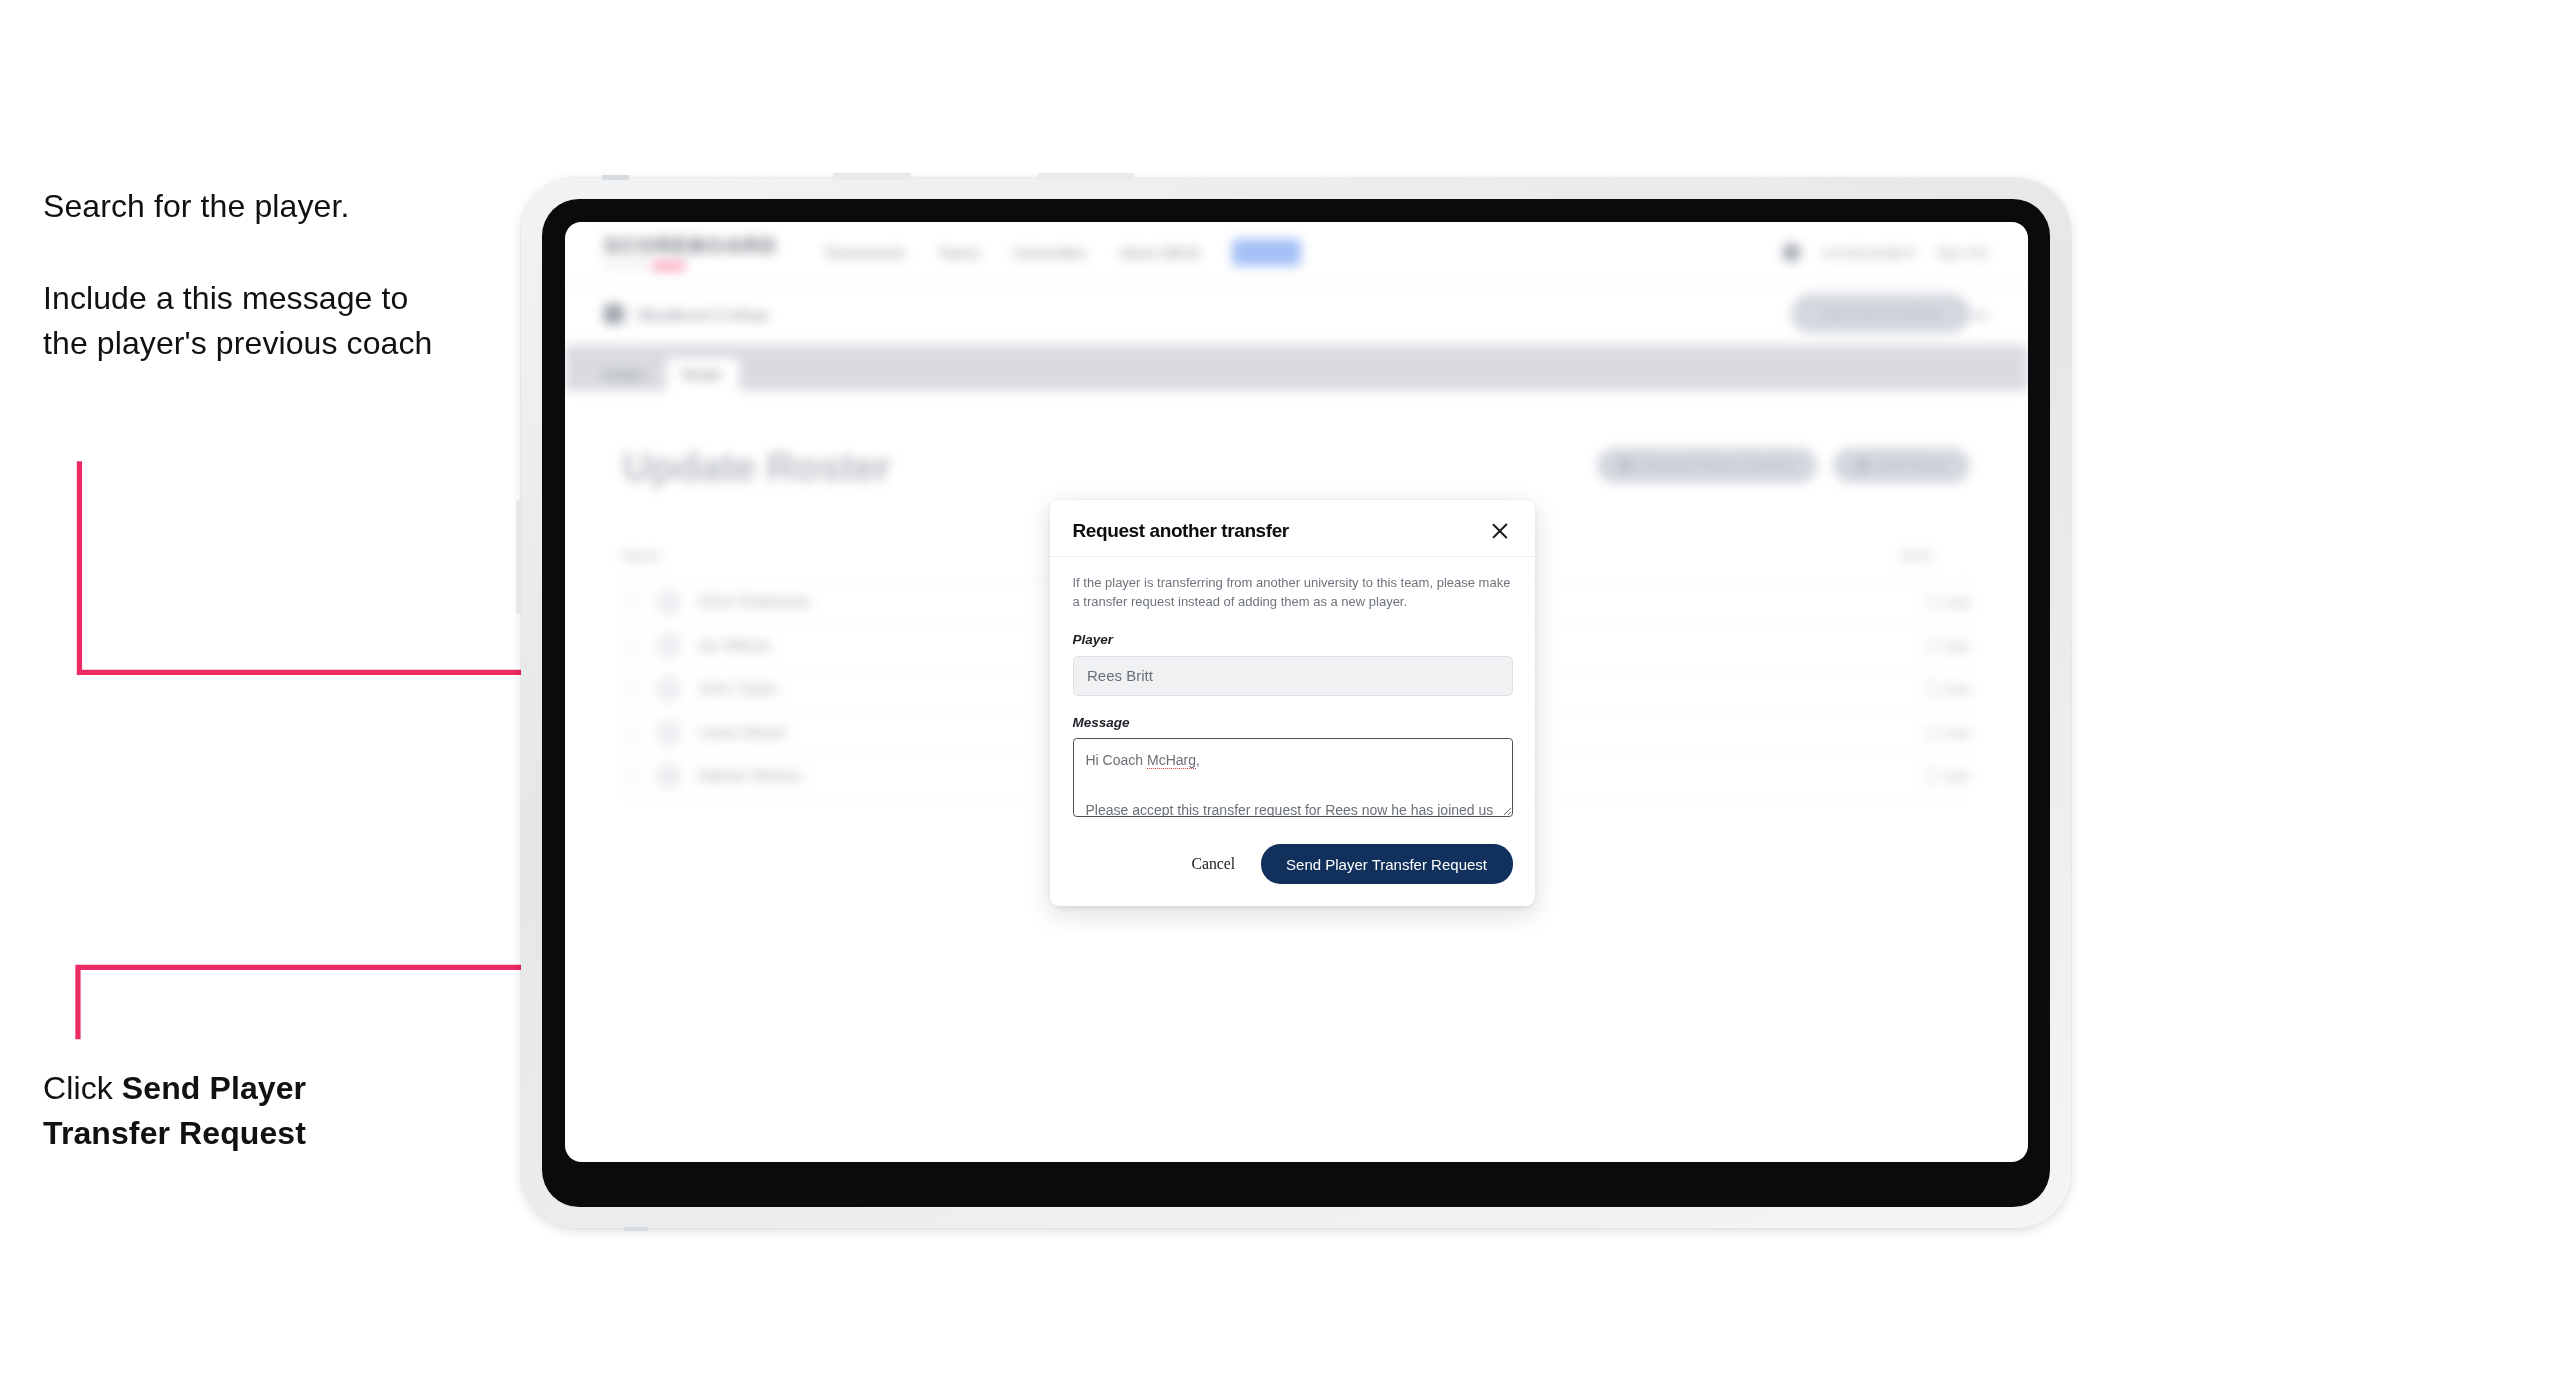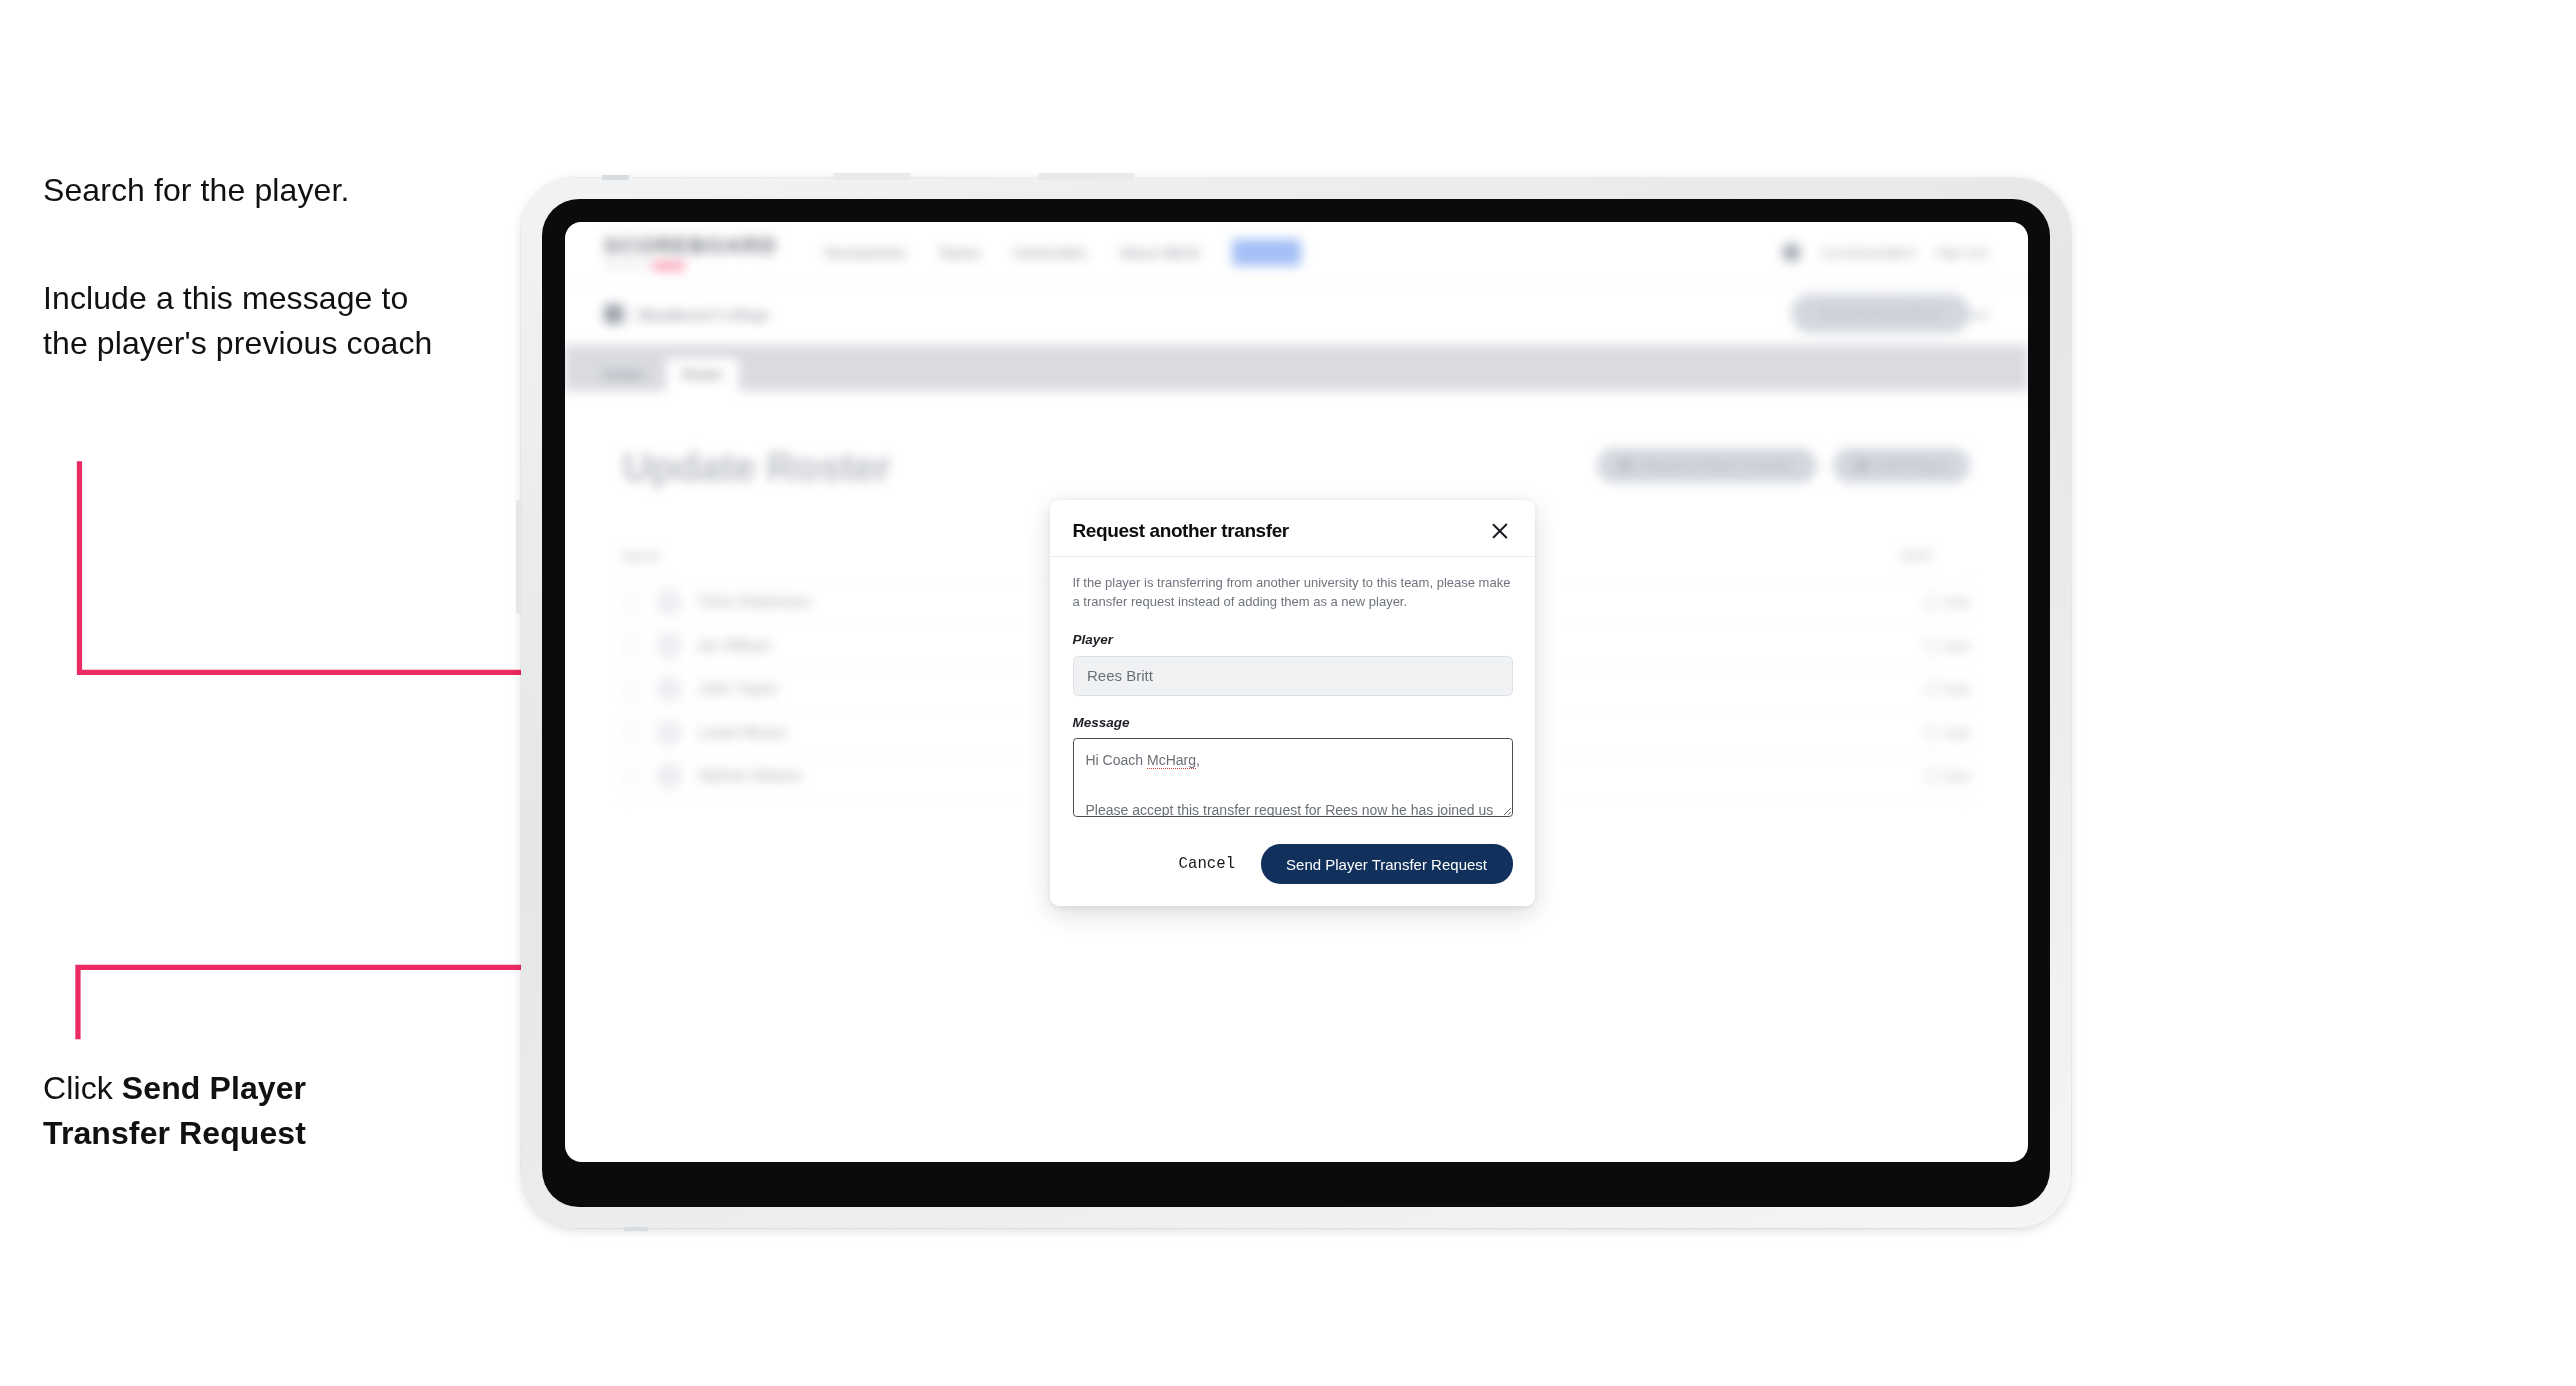--- a/index.html
+++ b/index.html
@@ -5,21 +5,21 @@
   html,body{margin:0;padding:0;}
   body{
     width:2576px;height:1386px;
     background:#ffffff;
     font-family:"Liberation Sans","DejaVu Sans",sans-serif;
     overflow:hidden;position:relative;
   }
 
   
   .annot{position:absolute;color:#111111;}
-  #annot-1{left:43px;top:168px;font-size:32px;line-height:1.38;letter-spacing:0.1px;text-align:center;}
+  #annot-1{left:43px;top:184px;font-size:32px;line-height:1.38;letter-spacing:0.1px;text-align:center;}
   #annot-2{left:43px;top:276px;font-size:32px;line-height:1.42;width:419px;letter-spacing:0.1px;}
   #annot-3{left:43px;top:1066px;font-size:32px;line-height:1.42;width:352px;letter-spacing:0.1px;}
   #annot-3 .b{font-weight:bold;}
 
   
   .arrow-svg{position:absolute;left:0;top:0;width:2576px;height:1386px;pointer-events:none;}
 
   
   #tablet{
     position:absolute;left:521px;top:178px;width:1550px;height:1050px;
@@ -132,21 +132,21 @@
   }
   #msg-group{margin-top:19.5px;}
   #message-input{
     width:100%;box-sizing:border-box;background:#ffffff;border:1.2px solid #4a4f57;
     border-radius:3.7px;padding:9px 12px;font-size:14px;line-height:1.78;color:#6a7078;
     font-family:"Liberation Sans",sans-serif;resize:vertical;height:79px;display:block;
     overflow:hidden;
   }
   .spell{border-bottom:1.5px dotted #e0413f;margin-top:33px;}
   #modal-foot{display:flex;align-items:center;justify-content:flex-end;gap:9px;padding:19.5px 22.5px 22.5px 22.5px;}
-  #cancel-btn{background:none;border:none;font-size:15.7px;color:#16181c;padding:9.7px 16.5px;cursor:pointer;font-family:Liberation Mono, monospace;}
+  #cancel-btn{background:none;border:none;font-size:15.7px;color:#16181c;padding:9.7px 16.5px;cursor:pointer;font-family:Liberation Serif, serif;}
   #send-btn{
     background:#12305c;color:#ffffff;border:none;border-radius:19.5px;
     padding:11.2px 25.5px;font-size:15px;cursor:pointer;white-space:nowrap;
     font-family:"Liberation Sans",sans-serif;
   }
 </style>
 </head>
 <body>
 
 <div class="annot" id="annot-1">Search for the player.</div>

